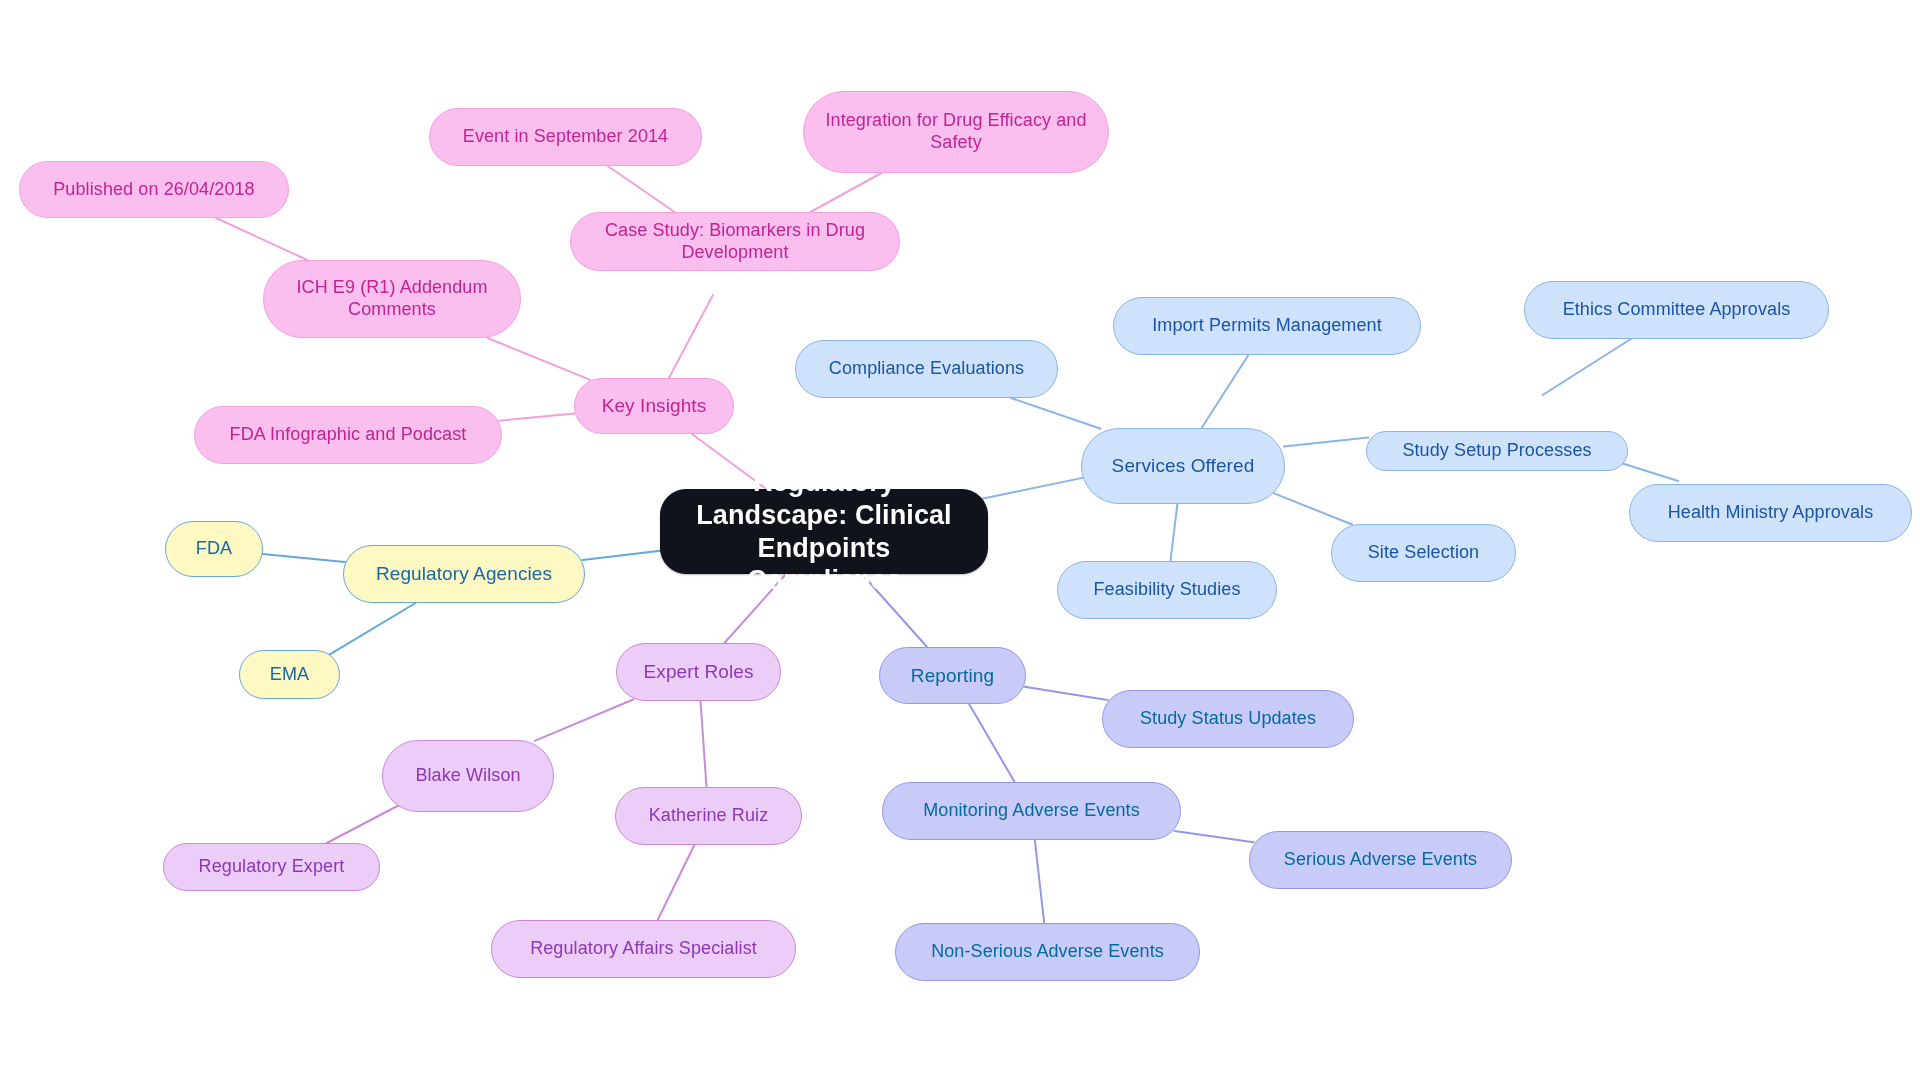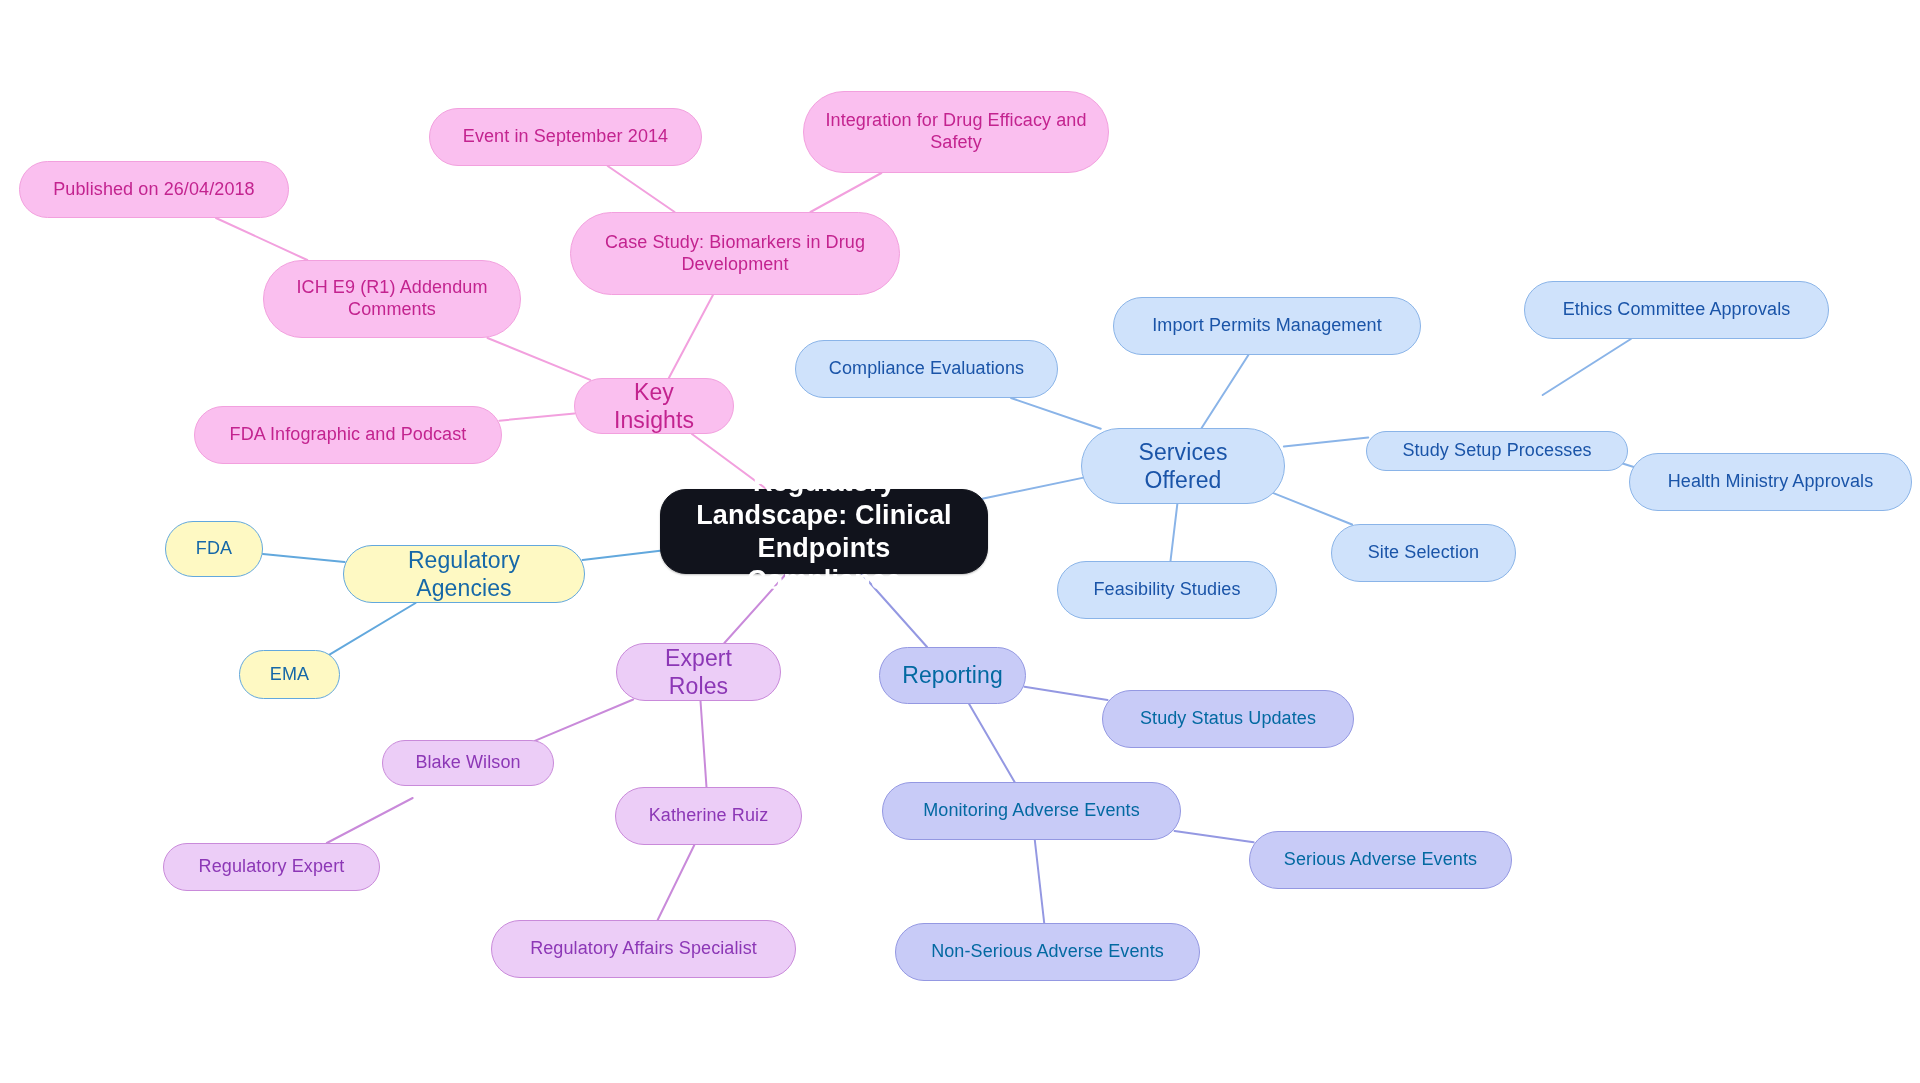--- a/index.html
+++ b/index.html
@@ -70,21 +70,21 @@
     background: #eccdf7;
     border-color: #c98ada;
     color: #8c37b6;
   }
   .pink {              
     background: #fabfef;
     border-color: #f2a0de;
     color: #c3238f;
   }
   .fs-18 { font-size: 18px; }
-  .fs-19 { font-size: 23px; }
+  .fs-19 { font-size: 19px; }
 </style>
 </head>
 <body>
 
 <div id="canvas">
   <svg id="edges" viewBox="0 0 1920 1083" xmlns="http://www.w3.org/2000/svg">
       <line x1="766.43" y1="489.00" x2="691.93" y2="434.00" stroke="#f2a0de" stroke-width="2" stroke-linecap="round"></line>
       <line x1="590.17" y1="379.93" x2="487.50" y2="338.00" stroke="#f2a0de" stroke-width="2" stroke-linecap="round"></line>
       <line x1="307.23" y1="260.00" x2="215.95" y2="218.00" stroke="#f2a0de" stroke-width="2" stroke-linecap="round"></line>
       <line x1="668.87" y1="378.00" x2="712.96" y2="295.00" stroke="#f2a0de" stroke-width="2" stroke-linecap="round"></line>
@@ -111,39 +111,39 @@
       <line x1="633.22" y1="699.47" x2="534.78" y2="740.90" stroke="#c98ada" stroke-width="2" stroke-linecap="round"></line>
       <line x1="412.67" y1="798.00" x2="326.83" y2="843.00" stroke="#c98ada" stroke-width="2" stroke-linecap="round"></line>
       <line x1="700.51" y1="701.00" x2="706.49" y2="787.00" stroke="#c98ada" stroke-width="2" stroke-linecap="round"></line>
       <line x1="694.33" y1="845.00" x2="657.67" y2="920.00" stroke="#c98ada" stroke-width="2" stroke-linecap="round"></line>
     </svg>
   <div id="nodes">
       <div class="node root" style="left: 660px; top: 489px; width: 328px; height: 85px;"><span>Regulatory Landscape: Clinical Endpoints Compliance</span></div>
       <div class="node pink fs-19" style="left: 574px; top: 378px; width: 160px; height: 56px;"><span>Key Insights</span></div>
       <div class="node pink fs-18" style="left: 263px; top: 260px; width: 258px; height: 78px;"><span>ICH E9 (R1) Addendum Comments</span></div>
       <div class="node pink fs-18" style="left: 19px; top: 161px; width: 270px; height: 57px;"><span>Published on 26/04/2018</span></div>
-      <div class="node pink fs-18" style="left: 570px; top: 212px; width: 330px; height: 83px; text-align: center;"><span>Case Study: Biomarkers in Drug Development</span></div>
+      <div class="node pink fs-18" style="left: 570px; top: 212px; width: 330px; height: 59px; text-align: center;"><span>Case Study: Biomarkers in Drug Development</span></div>
       <div class="node pink fs-18" style="left: 429px; top: 108px; width: 273px; height: 58px;"><span>Event in September 2014</span></div>
       <div class="node pink fs-18" style="left: 803px; top: 91px; width: 306px; height: 82px;"><span>Integration for Drug Efficacy and Safety</span></div>
       <div class="node pink fs-18" style="left: 194px; top: 406px; width: 308px; height: 58px;"><span>FDA Infographic and Podcast</span></div>
       <div class="node blue-a fs-19" style="left: 343px; top: 545px; width: 242px; height: 58px;"><span>Regulatory Agencies</span></div>
       <div class="node blue-a fs-18" style="left: 165px; top: 521px; width: 98px; height: 56px;"><span>FDA</span></div>
       <div class="node blue-a fs-18" style="left: 239px; top: 650px; width: 101px; height: 49px;"><span>EMA</span></div>
       <div class="node blue-b fs-19" style="left: 1081px; top: 428px; width: 204px; height: 76px;"><span>Services Offered</span></div>
       <div class="node blue-b fs-18" style="left: 795px; top: 340px; width: 263px; height: 58px;"><span>Compliance Evaluations</span></div>
       <div class="node blue-b fs-18" style="left: 1113px; top: 297px; width: 308px; height: 58px;"><span>Import Permits Management</span></div>
       <div class="node blue-b fs-18" style="left: 1366px; top: 395px; width: 262px; height: 40px; margin-top: 36px;"><span>Study Setup Processes</span></div>
       <div class="node blue-b fs-18" style="left: 1524px; top: 281px; width: 305px; height: 58px;"><span>Ethics Committee Approvals</span></div>
-      <div class="node blue-b fs-18" style="left: 1629px; top: 453px; width: 283px; height: 58px;"><span>Health Ministry Approvals</span></div>
+      <div class="node blue-b fs-18" style="left: 1629px; top: 484px; width: 283px; height: 58px;"><span>Health Ministry Approvals</span></div>
       <div class="node blue-b fs-18" style="left: 1331px; top: 524px; width: 185px; height: 58px;"><span>Site Selection</span></div>
       <div class="node blue-b fs-18" style="left: 1057px; top: 561px; width: 220px; height: 58px;"><span>Feasibility Studies</span></div>
       <div class="node indigo fs-19" style="left: 879px; top: 647px; width: 147px; height: 57px;"><span>Reporting</span></div>
       <div class="node indigo fs-18" style="left: 1102px; top: 690px; width: 252px; height: 58px;"><span>Study Status Updates</span></div>
       <div class="node indigo fs-18" style="left: 882px; top: 782px; width: 299px; height: 58px;"><span>Monitoring Adverse Events</span></div>
       <div class="node indigo fs-18" style="left: 1249px; top: 831px; width: 263px; height: 58px;"><span>Serious Adverse Events</span></div>
       <div class="node indigo fs-18" style="left: 895px; top: 923px; width: 305px; height: 58px;"><span>Non-Serious Adverse Events</span></div>
       <div class="node violet fs-19" style="left: 616px; top: 643px; width: 165px; height: 58px;"><span>Expert Roles</span></div>
-      <div class="node violet fs-18" style="left: 382px; top: 740px; width: 172px; height: 46px;"><span>Blake Wilson</span></div>
+      <div class="node violet fs-18" style="left: 382px; top: 740px; width: 172px; height: 72px;"><span>Blake Wilson</span></div>
       <div class="node violet fs-18" style="left: 163px; top: 843px; width: 217px; height: 48px;"><span>Regulatory Expert</span></div>
       <div class="node violet fs-18" style="left: 615px; top: 787px; width: 187px; height: 58px;"><span>Katherine Ruiz</span></div>
       <div class="node violet fs-18" style="left: 491px; top: 920px; width: 305px; height: 58px;"><span>Regulatory Affairs Specialist</span></div>
     </div>
 </div>
 
 </body></html>

